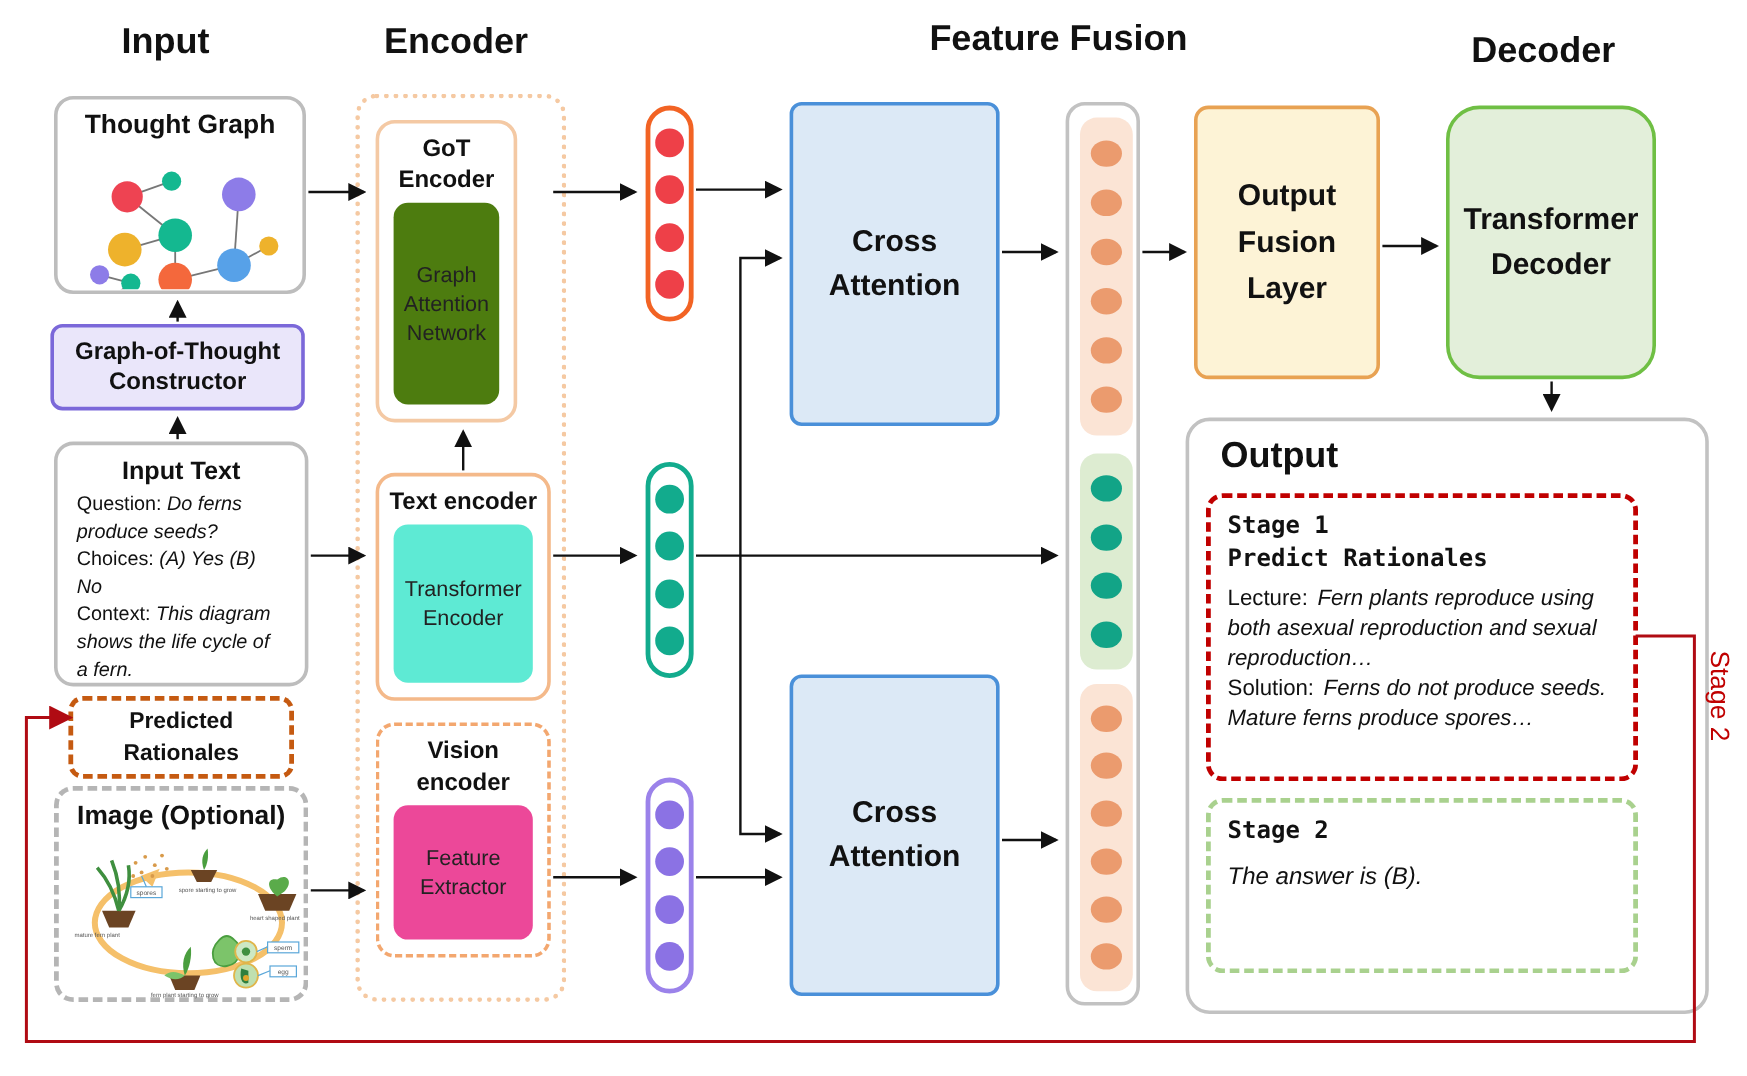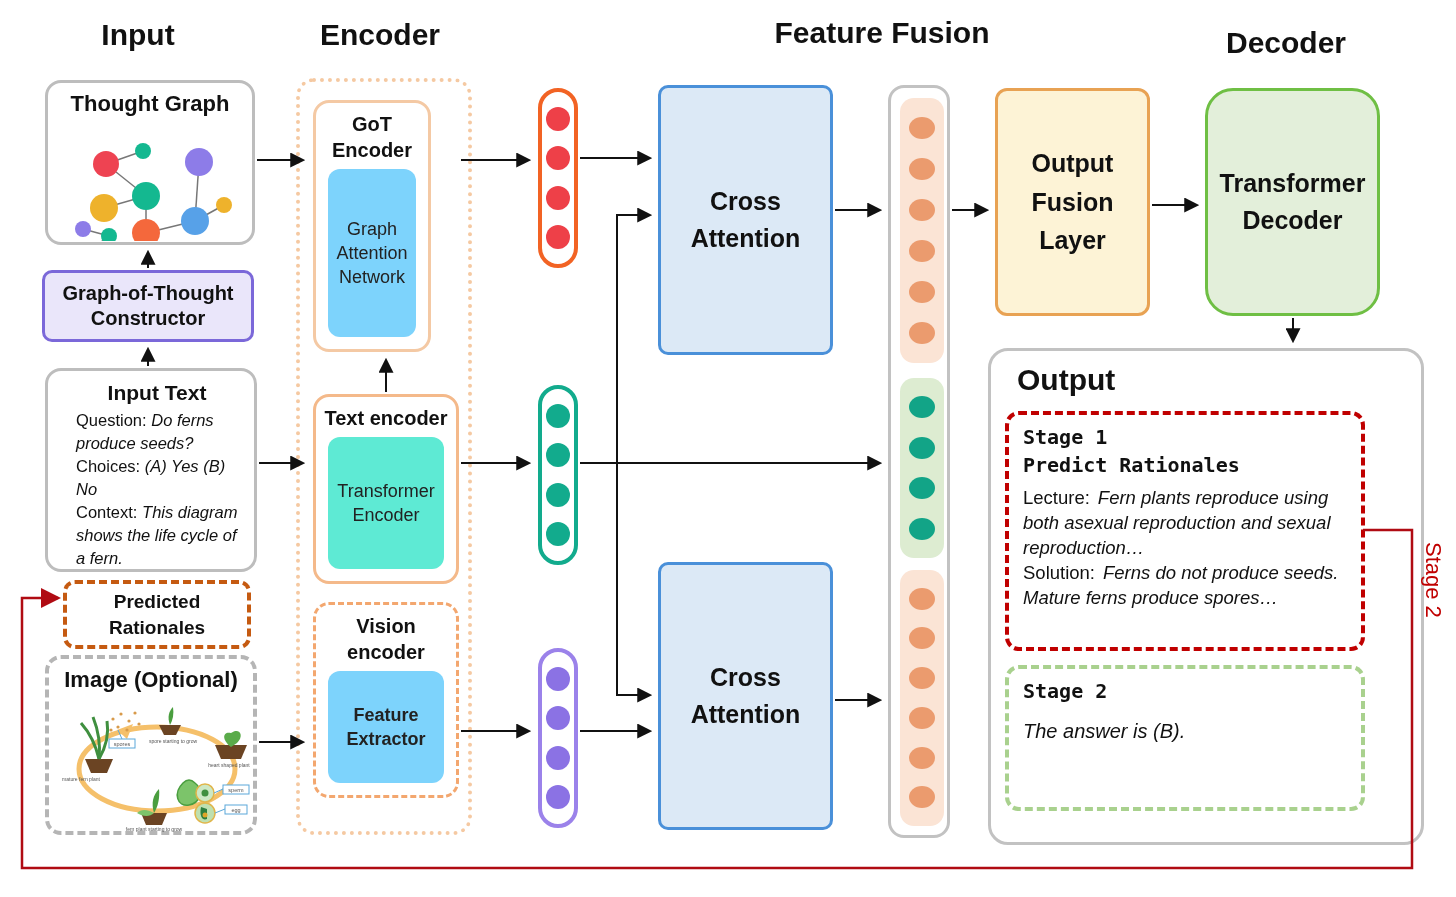--- a/index.html
+++ b/index.html
@@ -94,21 +94,21 @@
       <circle cx="25" cy="108" r="8" fill="#8d7ce8"></circle>
       <circle cx="51" cy="115" r="8" fill="#14b890"></circle>
       <circle cx="31" cy="130" r="8" fill="#14b890"></circle>
     </svg>
   </div>
 
   <div class="abs constructor" style="left:42px;top:270px;width:212px;height:72px;">
     <span>Graph-of-Thought Constructor</span>
   </div>
 
-  <div class="abs graybox" style="left:45px;top:368px;width:212px;height:204px;padding-left:12px;">
+  <div class="abs graybox" style="left:45px;top:368px;width:212px;height:204px;">
     <div class="boxtitle" style="margin-top:10px;font-size:21px;">Input Text</div>
     <div class="inputtext-body">
       <span class="lbl">Question: </span><span class="it">Do ferns produce seeds?</span><br>
       <span class="lbl">Choices: </span><span class="it">(A) Yes (B) No</span><br>
       <span class="lbl">Context: </span><span class="it">This diagram shows the life cycle of a fern.</span>
     </div>
     <div class="pred-rat">
       <span>Predicted Rationales</span>
     </div>
   </div>
@@ -167,31 +167,31 @@
       <rect x="170" y="108" width="22" height="9" fill="#fff" stroke="#5aa7d9" stroke-width="1"></rect>
       <line x1="170" y1="112" x2="160" y2="116" stroke="#5aa7d9" stroke-width="1"></line>
       <text x="181" y="115" font-size="5.5" text-anchor="middle" fill="#555">egg</text>
     </svg>
   </div>
 
   <div class="abs enc-container" style="left:296px;top:78px;width:176px;height:757px;"></div>
 
   <div class="abs encbox" style="left:313px;top:100px;width:118px;height:252px;border:3px solid #f4c9a4;">
     <div class="t">GoT Encoder</div>
-    <div class="inner" style="background:#7dd3fc;">Graph Attention Network</div>
+    <div class="inner" style="background:#4d7c0f;">Graph Attention Network</div>
   </div>
 
   <div class="abs encbox" style="left:313px;top:394px;width:146px;height:190px;border:3px solid #f4b98a;">
     <div class="t">Text encoder</div>
     <div class="inner" style="background:#5eead4;">Transformer Encoder</div>
   </div>
 
   <div class="abs encbox" style="left:313px;top:602px;width:146px;height:196px;border:3px dashed #f3a76f;">
     <div class="t">Vision encoder</div>
-    <div class="inner" style="background:#7dd3fc;font-weight:bold;">Feature Extractor</div>
+    <div class="inner" style="background:#ec4899;">Feature Extractor</div>
   </div>
 
   <div class="abs vec vec-red" style="left:538px;top:88px;width:40px;height:180px;">
       <span class="dot"></span>
       <span class="dot"></span>
       <span class="dot"></span>
       <span class="dot"></span>
     </div>
   <div class="abs vec vec-green" style="left:538px;top:385px;width:40px;height:180px;">
       <span class="dot"></span>

